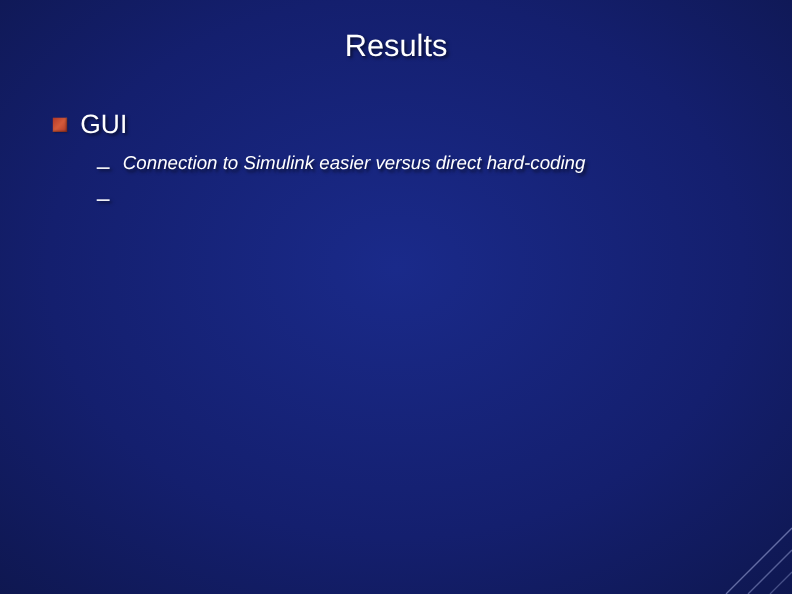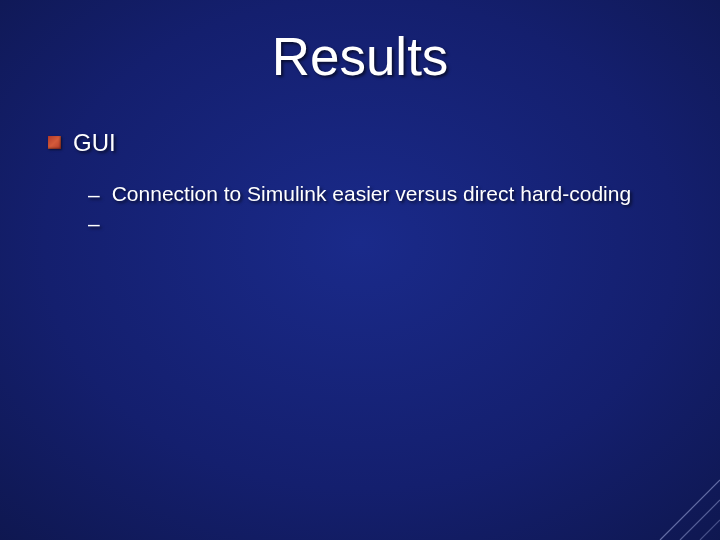--- a/index.html
+++ b/index.html
@@ -6,33 +6,33 @@
   html, body { width: 720px; height: 540px; overflow: hidden; }
   body {
     background: radial-gradient(ellipse 900px 700px at 50% 45%,
                 #1a2a8a 0%, #141f6e 35%, #0d1548 65%, #050a28 100%);
     font-family: Arial, Helvetica, sans-serif;
     color: #ffffff;
     position: relative;
   }
   .title {
     text-align: center;
-    font-size: 53px;
+    font-size: 28px;
     font-weight: normal;
     color: #ffffff;
     padding-top: 26px;
     text-shadow: 2px 2px 3px rgba(0,0,0,0.6);
   }
   .content {
     padding: 42px 48px 0 48px;
   }
   .lvl1 {
     display: flex;
     align-items: flex-start;
-    margin-bottom: 24px;
+    margin-bottom: 10px;
   }
   .square-bullet {
     width: 13px;
     height: 13px;
     margin-top: 7px;
     margin-right: 12px;
     flex-shrink: 0;
     background: linear-gradient(135deg, #b43a2a 0%, #d45a3a 50%, #b43a2a 100%);
     box-shadow: inset -1px -1px 2px rgba(0,0,0,0.4), 1px 1px 2px rgba(0,0,0,0.5);
   }
@@ -47,24 +47,25 @@
     margin-bottom: 2px;
   }
   .dash {
     font-size: 21px;
     margin-right: 12px;
     flex-shrink: 0;
     text-shadow: 2px 2px 3px rgba(0,0,0,0.6);
     line-height: 1.3;
   }
   .lvl2-text {
-    font-size: 21px;
+    font-size: 17px;
     line-height: 1.28;
     text-shadow: 2px 2px 3px rgba(0,0,0,0.6);
     max-width: 560px;
+    font-style: italic;
   }
   .corner-lines {
     position: absolute;
     right: 0;
     bottom: 0;
     width: 120px;
     height: 120px;
     pointer-events: none;
   }
 </style>

